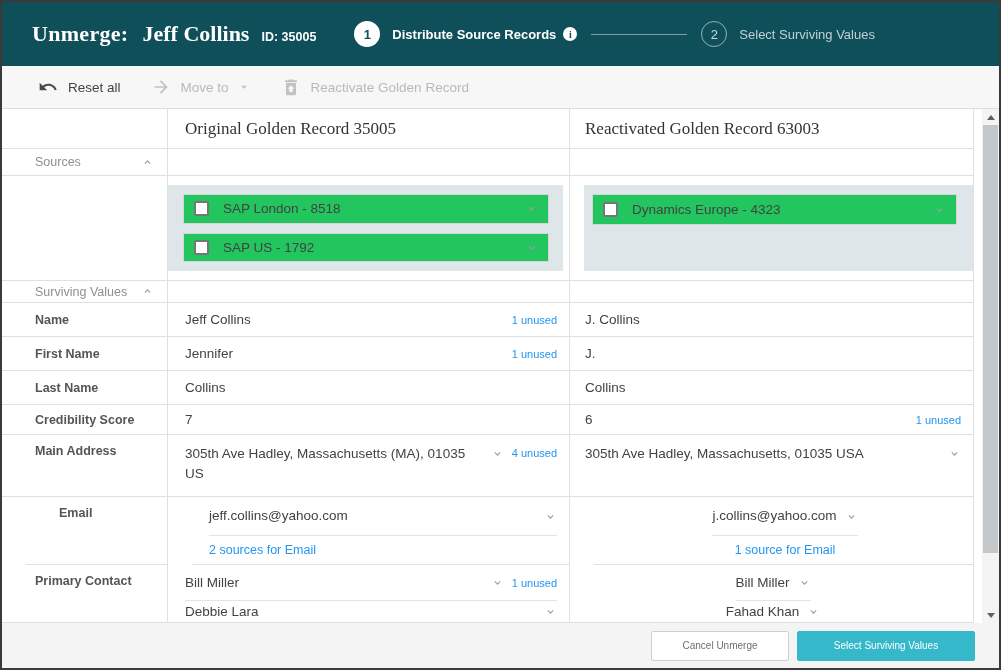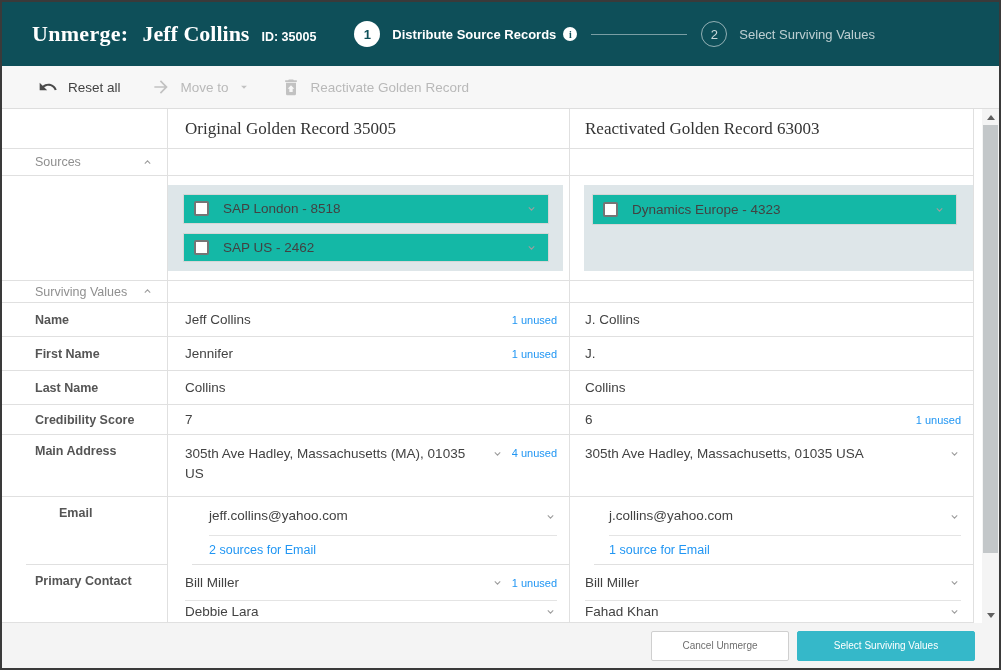--- a/index.html
+++ b/index.html
@@ -77,33 +77,33 @@
   .collapse-icon { color:#9e9e9e; display:flex; align-items:center; }
   .side-field { display:flex; align-items:flex-start; padding:9px 8px 0 33px;
     font-size:12.5px; font-weight:bold; color:#555; }
   .side-field.vcenter { align-items:center; padding-top:0; }
 
   .sources-cell { padding:9px 0; }
   .sources-inner { height:100%; background:#dee6e9; display:flex; flex-direction:column;
     justify-content:center; gap:9px; padding:9px 0; }
   .col-left  .sources-inner { margin-right:6px;  padding-left:15px; padding-right:14px; }
   .col-right .sources-inner { margin-left:14px; padding-left:8px;  padding-right:16px; }
-  .src-dropdown { height:31px; background:#14b8a6; border:1px solid #d6d6d6;
+  .src-dropdown { height:31px; background:#22c55e; border:1px solid #d6d6d6;
     display:flex; align-items:center; padding:0 10px; cursor:pointer; }
   .src-checkbox { width:15px; height:15px; border:2px solid #757575; border-radius:2px; background:#fff; flex:0 0 15px; cursor:pointer; }
   .src-label { margin-left:14px; font-size:13.5px; color:#424242; flex:1 1 auto; }
   .chev { color:#9e9e9e; display:flex; align-items:center; flex:0 0 auto; }
 
   .val-cell { display:flex; align-items:center; padding:0 12px 0 17px; gap:8px; }
   .col-right .val-cell { padding-left:15px; }
   .val-top { align-items:flex-start; padding-top:9px; }
   .val-text { flex:1 1 auto; font-size:13.5px; color:#424242; line-height:1.45; }
   .unused-link { flex:0 0 auto; font-size:11px; color:#2196f3; cursor:pointer; white-space:nowrap; }
   .stack-cell { display:flex; flex-direction:column; padding:0 12px 0 17px; }
-  .col-right .stack-cell { padding-left:15px; }
+  .col-right .stack-cell { padding-left:15px;align-items:center; }
   .sub-line { display:flex; align-items:center; gap:8px; }
   .sub-divider { border-bottom:1px solid #e4e4e4; }
   .email-val-line { height:39px; }
   .email-link-line { height:28px; display:flex; align-items:center; }
   .src-count-link { font-size:12.5px; color:#2196f3; cursor:pointer; }
   .contact-line1 { height:37px; }
   .contact-line2 { height:21px; display:flex; align-items:center; gap:8px; }
 
   
   .sb-arrow { position:absolute; left:0; width:17px; height:16px; display:flex; align-items:center; justify-content:center; cursor:pointer; }
@@ -216,21 +216,21 @@
             <span class="src-checkbox"></span>
             <span class="src-label">SAP London - 8518</span>
             <span class="chev">
               <svg width="13" height="13" viewBox="0 0 24 24">
                   <path d="M7 10l5 5 5-5" fill="none" stroke="currentColor" stroke-width="2"></path>
                 </svg>
             </span>
           </div>
           <div class="src-dropdown">
             <span class="src-checkbox"></span>
-            <span class="src-label">SAP US - 2462</span>
+            <span class="src-label">SAP US - 1792</span>
             <span class="chev">
               <svg width="13" height="13" viewBox="0 0 24 24">
                   <path d="M7 10l5 5 5-5" fill="none" stroke="currentColor" stroke-width="2"></path>
                 </svg>
             </span>
           </div>
         </div>
       </div>
       <div class="r-svlabel bb"></div>
 

